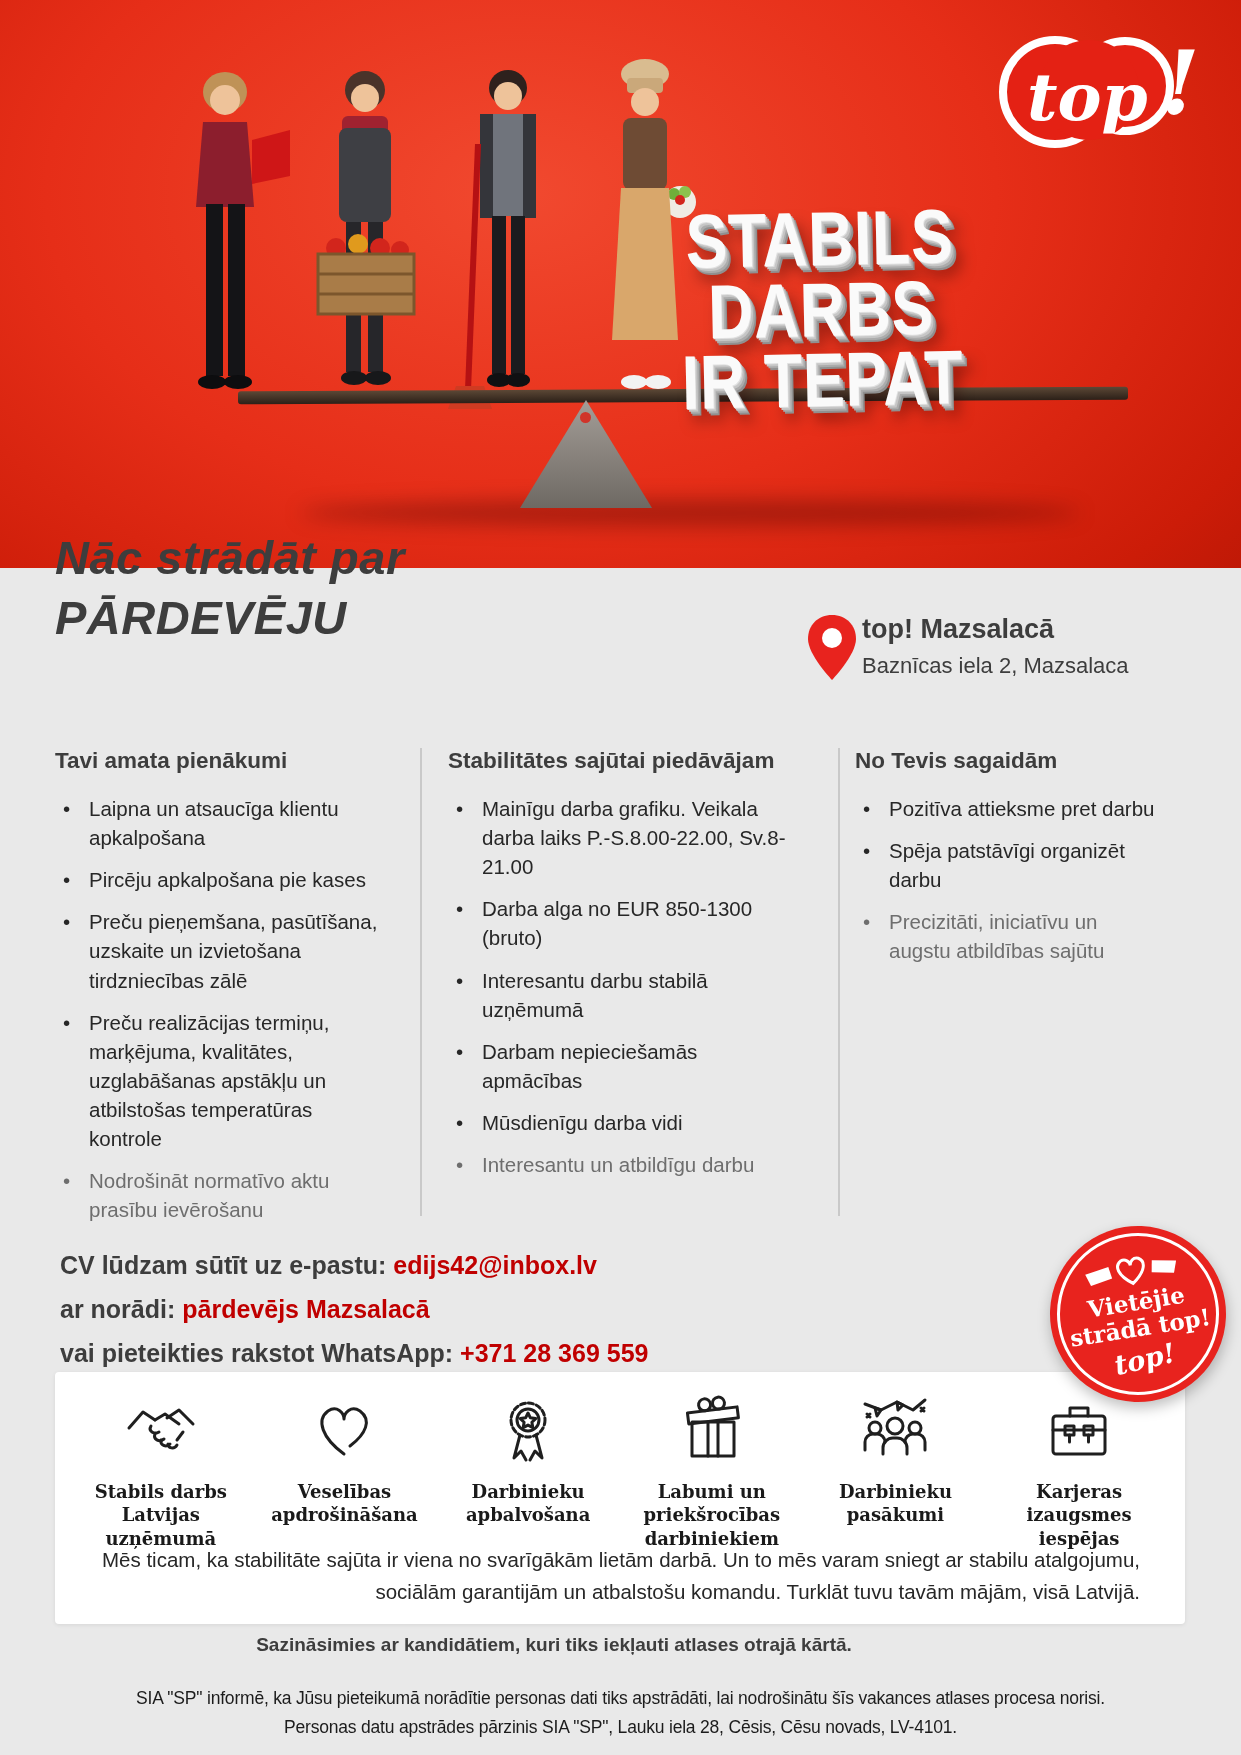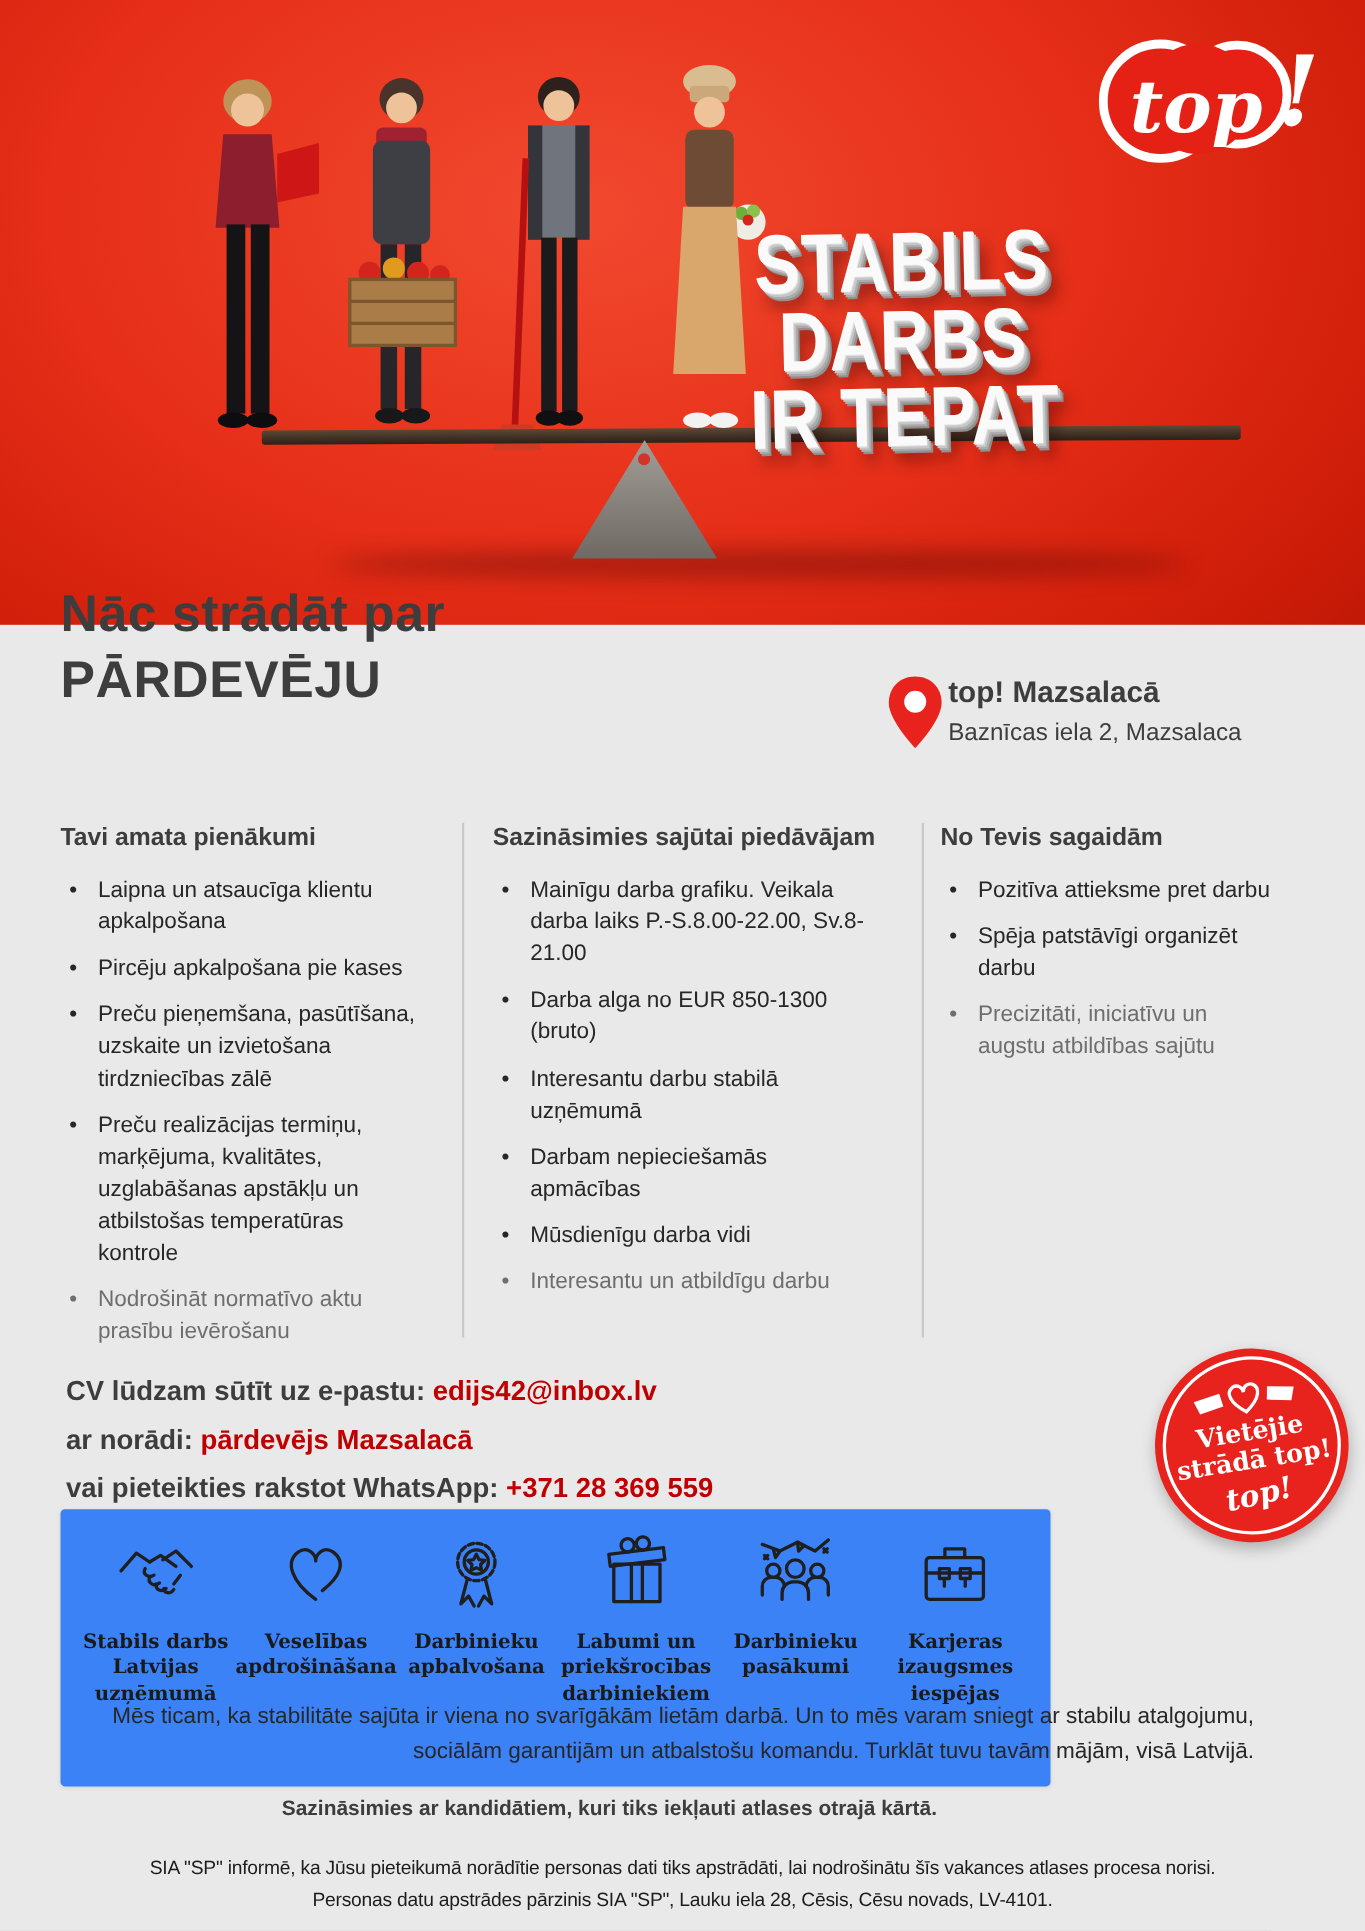--- a/index.html
+++ b/index.html
@@ -18,21 +18,21 @@
   .fulcrum{position:absolute;left:520px;top:400px;width:132px;height:108px;
          background:linear-gradient(#a39d97,#6e6963);clip-path:polygon(50% 0,100% 100%,0 100%);}
   .fulcrum-dot{position:absolute;left:580px;top:412px;width:11px;height:11px;border-radius:50%;background:#d0342a;}
   .hero-title{position:absolute;left:606px;top:204px;width:430px;text-align:center;
          transform:rotate(-1.2deg);color:#fafafa;font-weight:800;}
   .hero-title .line{font-size:76px;line-height:.93;letter-spacing:1px;transform:scaleX(.82);
          text-shadow:1px 1px 0 #e0e0e0,3px 3px 0 #c6c6c6,5px 5px 0 #ababab,7px 7px 0 #909090,11px 13px 16px rgba(40,0,0,.5);}
 
   
   .main-title{position:absolute;left:55px;top:528px;color:#3d3d3d;font-weight:800;
-         font-size:47px;line-height:60px;letter-spacing:.5px;}
+         font-size:47px;line-height:60px;letter-spacing:.5px;font-style:italic;}
   .location{position:absolute;left:806px;top:614px;display:flex;gap:4px;}
   .pin{width:52px;height:68px;flex:0 0 auto;}
   .loc-name{font-size:27px;font-weight:800;color:#3d3d3d;}
   .loc-addr{font-size:22px;color:#3d3d3d;margin-top:8px;}
 
   
   .col{position:absolute;top:748px;}
   .col h3{margin:0 0 20px 0;font-size:22.5px;font-weight:800;color:#3d3d3d;}
   .col ul{margin:0;padding:0;list-style:none;}
   .col li{position:relative;padding-left:34px;margin-bottom:13px;
@@ -56,21 +56,21 @@
          box-shadow:0 6px 14px rgba(0,0,0,.25);display:flex;flex-direction:column;
          align-items:center;justify-content:center;text-align:center;}
   .badge::after{content:"";position:absolute;inset:7px;border:3px solid #fff;border-radius:50%;}
   .badge .ribbon{width:96px;height:34px;margin-bottom:2px;}
   .badge .b-line{color:#fff;font-family:"DejaVu Serif",serif;font-weight:700;
                  font-size:23px;line-height:26px;}
   .badge .b-logo{color:#fff;font-family:"DejaVu Serif",serif;font-weight:700;
                  font-style:italic;font-size:27px;margin-top:3px;transform:rotate(-4deg);}
 
   
-  .card{position:absolute;left:55px;top:1372px;width:900px;height:252px;background:#3b82f6;
+  .card{position:absolute;left:55px;top:1372px;width:1130px;height:252px;background:#ffffff;
         border-radius:4px;box-shadow:0 1px 4px rgba(0,0,0,.08);}
   .benefits{display:flex;justify-content:space-around;align-items:flex-start;
             padding:20px 14px 0 14px;}
   .benefit{width:172px;text-align:center;}
   .benefit svg{width:76px;height:76px;}
   .benefit .lbl{margin-top:8px;font-family:"DejaVu Serif",serif;font-weight:700;
                 font-size:18px;line-height:1.3;color:#1a1a1a;}
   .card .para{position:absolute;left:45px;top:172px;width:1040px;text-align:right;
               font-size:20.5px;line-height:1.55;color:#272727;}
 
@@ -190,21 +190,21 @@
     <ul>
         <li>Laipna un atsaucīga klientu apkalpošana</li>
         <li>Pircēju apkalpošana pie kases</li>
         <li>Preču pieņemšana, pasūtīšana, uzskaite un izvietošana tirdzniecības zālē</li>
         <li>Preču realizācijas termiņu, marķējuma, kvalitātes, uzglabāšanas apstākļu un atbilstošas temperatūras kontrole</li>
         <li class="muted">Nodrošināt normatīvo aktu prasību ievērošanu</li>
       </ul>
   </div>
   <div class="vdiv vdiv-1"></div>
   <div class="col col-2">
-    <h3>Sazināsimies sajūtai piedāvājam</h3>
+    <h3>Stabilitātes sajūtai piedāvājam</h3>
     <ul>
         <li>Mainīgu darba grafiku. Veikala darba laiks P.-S.8.00-22.00, Sv.8-21.00</li>
         <li>Darba alga no EUR 850-1300 (bruto)</li>
         <li>Interesantu darbu stabilā uzņēmumā</li>
         <li>Darbam nepieciešamās apmācības</li>
         <li>Mūsdienīgu darba vidi</li>
         <li class="muted">Interesantu un atbildīgu darbu</li>
       </ul>
   </div>
   <div class="vdiv vdiv-2"></div>

